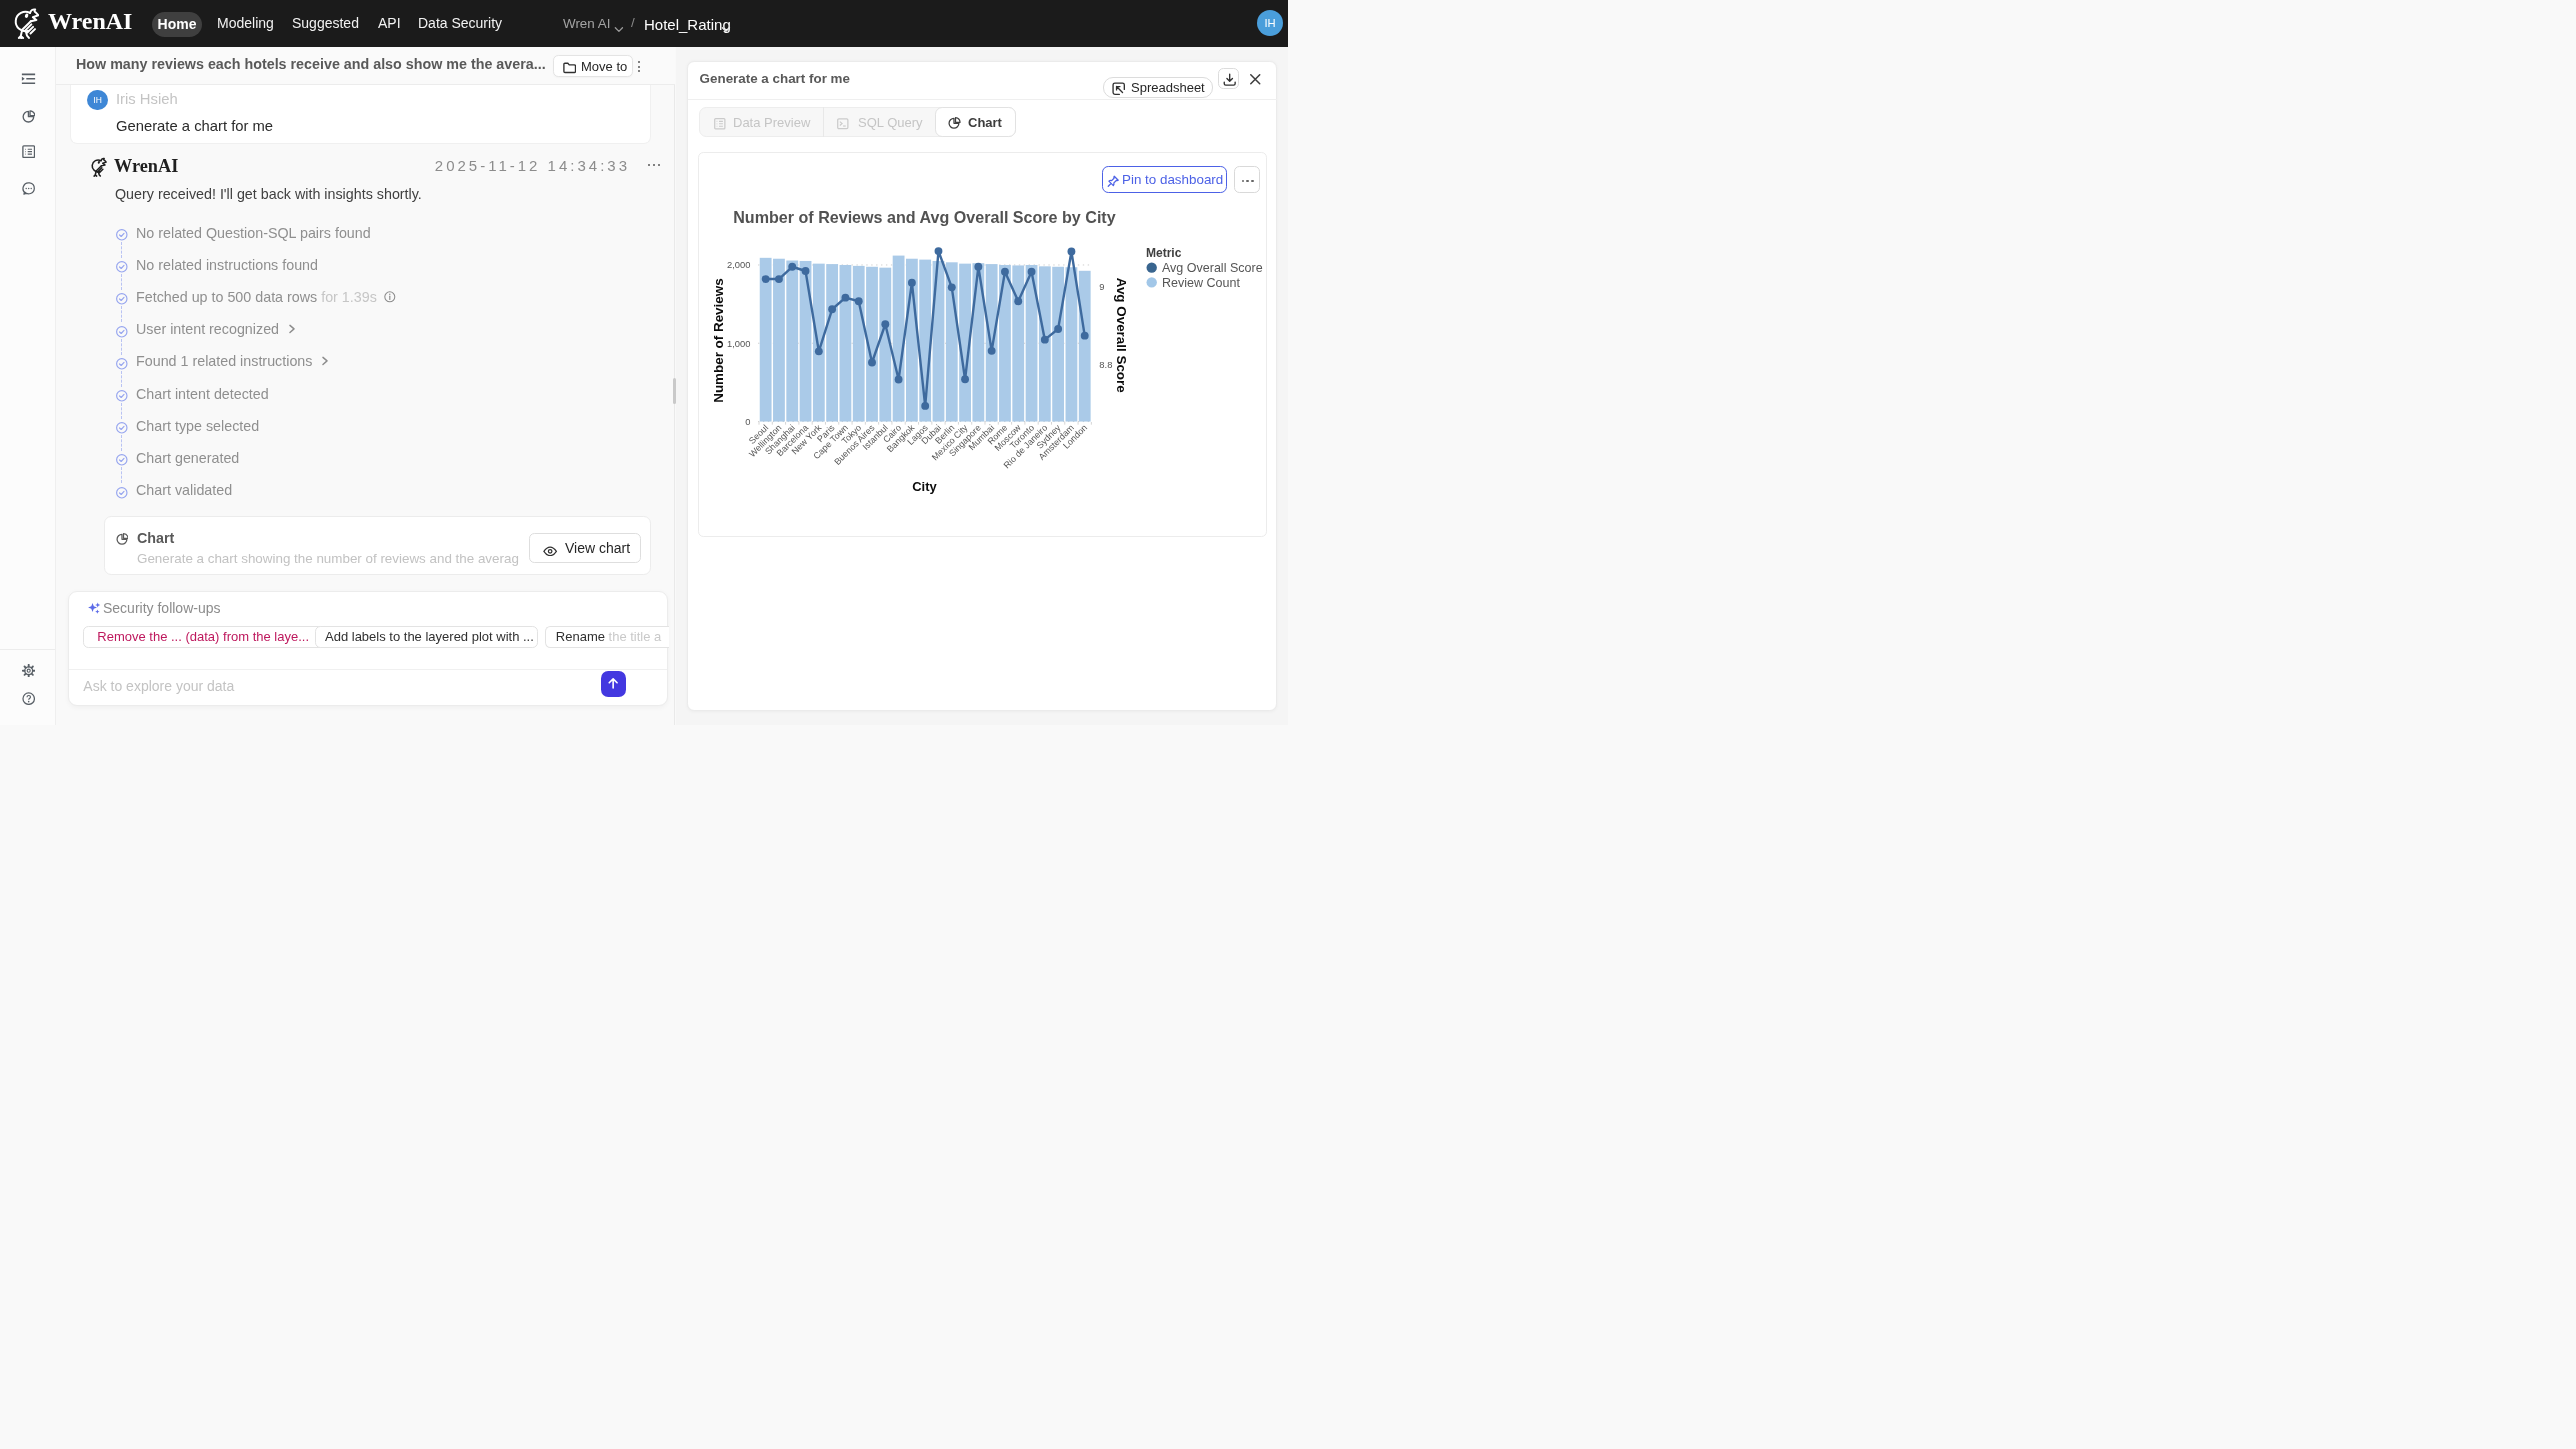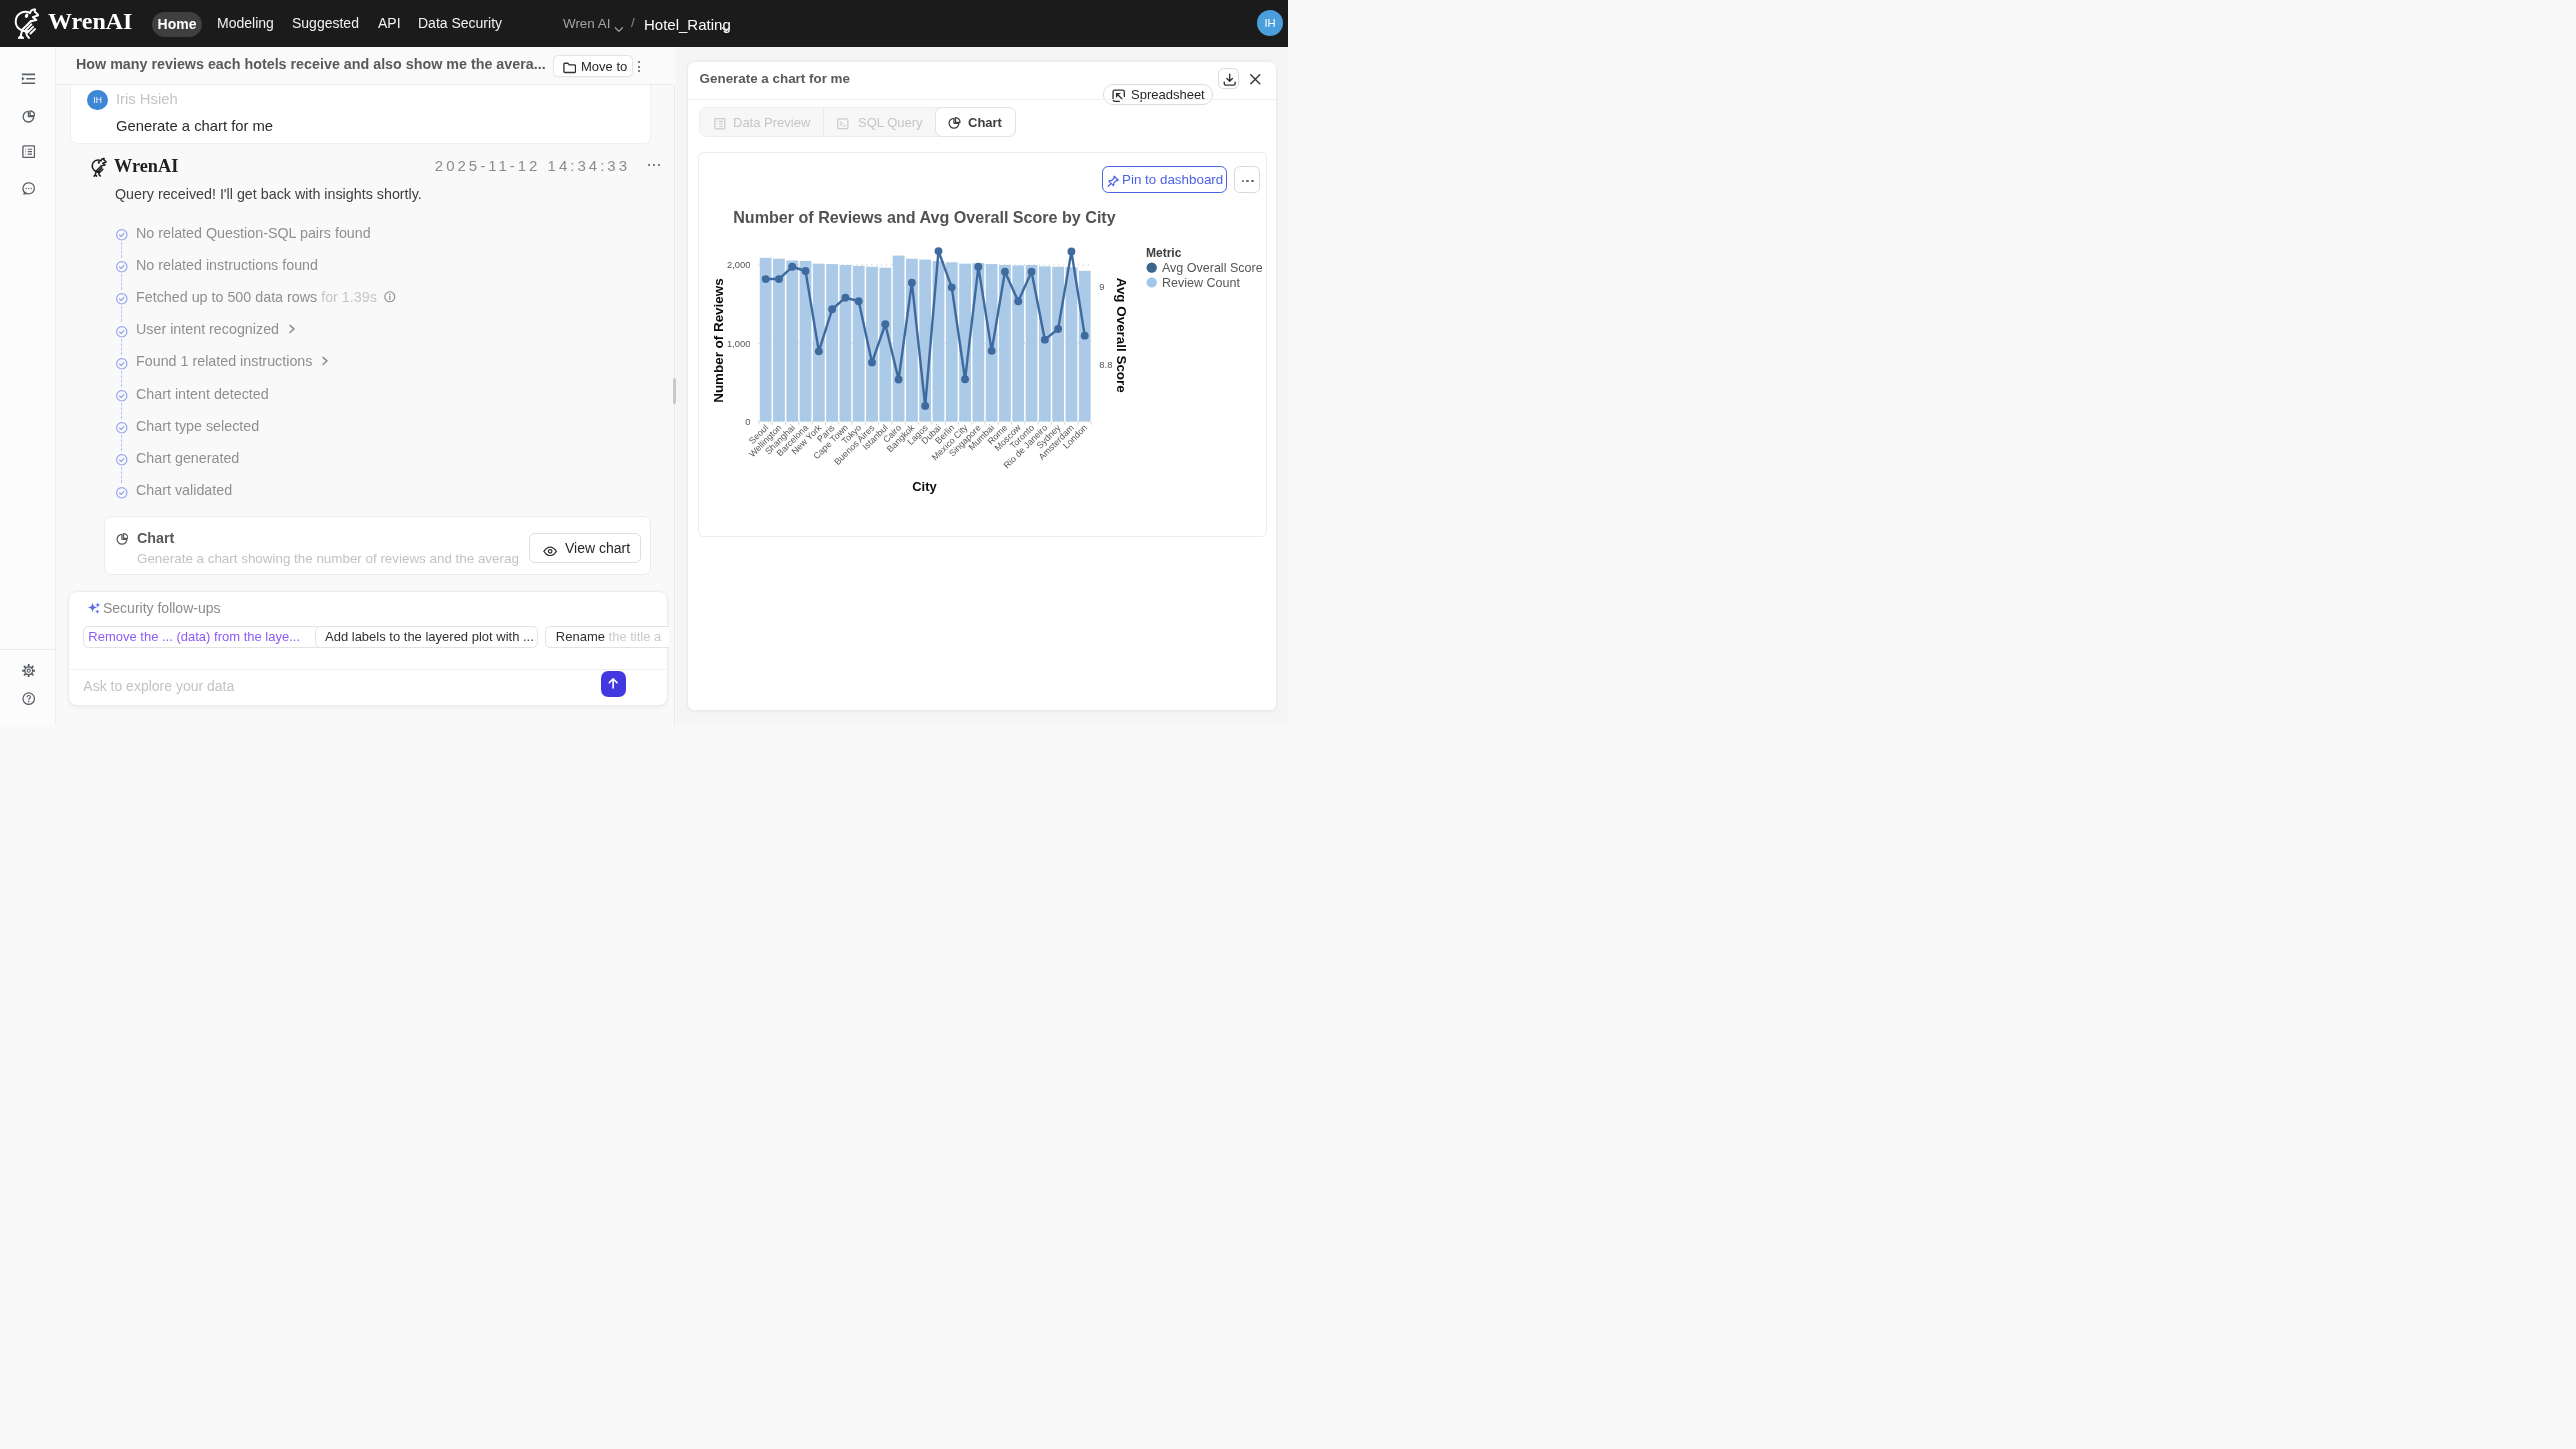--- a/index.html
+++ b/index.html
@@ -191,38 +191,38 @@
   </div>
 </div>
 
 <div class="abs" style="left:68px;top:591px;width:600px;height:115px;background:#fff;border:0.9px solid #ececec;border-radius:9px;box-shadow:0 1.8px 5.4px rgba(0,0,0,0.04)">
   <div class="abs" style="left:18px;top:9px"><svg width="14.3" height="14.3" viewBox="0 0 16 16" style="" fill="none">
         <path d="M6.2 2.2 L7.6 5.8 L11.2 7.2 L7.6 8.6 L6.2 12.2 L4.8 8.6 L1.2 7.2 L4.8 5.8 Z" fill="#5c6be8"></path>
         <path d="M12 1.6 L12.8 3.6 L14.8 4.4 L12.8 5.2 L12 7.2 L11.2 5.2 L9.2 4.4 L11.2 3.6 Z" fill="#5c6be8"></path>
         <path d="M11.6 9.6 L12.3 11.3 L14 12 L12.3 12.7 L11.6 14.4 L10.9 12.7 L9.2 12 L10.9 11.3 Z" fill="#5c6be8"></path>
       </svg></div>
   <div class="abs" style="left:34px;top:8px;font-size:14px;color:#8c8c8c">Security follow-ups</div>
-  <div class="abs" style="left:14.3px;top:34px;width:247px;height:22.4px;background:#fff;border:0.9px solid #e3e3e3;border-radius:5.4px;font-size:13px;color:#8b5cf6;line-height:20.6px;padding-left:4px;white-space:nowrap;overflow:hidden">Remove the ... (data) from the laye...</div>
+  <div class="abs" style="left:14.3px;top:34px;width:247px;height:22.4px;background:#fff;border:0.9px solid #e3e3e3;border-radius:5.4px;font-size:13px;color:#be185d;line-height:20.6px;padding-left:13px;white-space:nowrap;overflow:hidden">Remove the ... (data) from the laye...</div>
   <div class="abs" style="left:246px;top:34px;width:223px;height:22.4px;background:#fff;border:0.9px solid #e3e3e3;border-radius:5.4px;font-size:13px;color:#303030;line-height:20.6px;padding-left:9px;white-space:nowrap;overflow:hidden">Add labels to the layered plot with ...</div>
   <div class="abs" style="left:476px;top:34px;width:124px;height:22.4px;background:#fff;border:0.9px solid #e3e3e3;border-radius:5.4px 0 0 5.4px;border-right:none;font-size:13px;color:#303030;line-height:20.6px;padding-left:9.8px;white-space:nowrap;overflow:hidden">Rename <span style="color:#c9c9c9">the title a</span></div>
   <div class="abs" style="left:0;top:77px;width:598px;border-top:0.9px solid #f0f0f0"></div>
   <div class="abs" style="left:14.3px;top:86px;font-size:14px;color:#c3c3c3">Ask to explore your data</div>
   <div class="abs" style="left:532px;top:79px;width:25px;height:25.5px;background:#4338e0;border-radius:7.2px">
     <span style="position:absolute;left:5.4px;top:5.4px"><svg width="14.3" height="14.3" viewBox="0 0 16 16" style="" fill="none">
           <path d="M8 13.5 V3.5 M3.6 7.6 L8 3.2 L12.4 7.6" stroke="#ffffff" stroke-width="1.8" stroke-linecap="round" stroke-linejoin="round"></path>
         </svg></span>
   </div>
 </div>
 
 <div class="abs" style="left:673px;top:378px;width:2.7px;height:26px;background:#c9c9c9;border-radius:1.8px"></div>
 
 <div class="abs" style="left:676px;top:47px;width:612px;height:678px;background:#f5f5f5"></div>
 <div class="abs" style="left:687px;top:61px;width:590px;height:650px;background:#fff;border:0.9px solid #ebebeb;border-radius:7.2px;box-shadow:0 0.9px 3.6px rgba(0,0,0,0.04)">
   <div class="abs" style="left:11.6px;top:9.4px;font-size:13.4px;font-weight:bold;color:#595959">Generate a chart for me</div>
-  <div class="abs" style="left:415px;top:22px;width:110px;height:21px;border:0.9px solid #dcdcdc;border-radius:10px;background:#fff">
+  <div class="abs" style="left:415px;top:15px;width:110px;height:21px;border:0.9px solid #dcdcdc;border-radius:10px;background:#fff">
     <span style="position:absolute;left:8px;top:3.6px"><svg width="13.4" height="13.4" viewBox="0 0 15 15" style="" fill="none">
           <path d="M8.3 13.8 H3.2 C2 13.8 1.2 13 1.2 11.8 V3.2 C1.2 2 2 1.2 3.2 1.2 H11.8 C13 1.2 13.8 2 13.8 3.2 V8.3" stroke="#303030" stroke-width="1.5" stroke-linecap="round"></path>
           <path d="M5.1 5.1 H8.9 M5.1 5.1 V8.9 M5.1 5.1 L11.8 11.8" stroke="#303030" stroke-width="1.5" stroke-linecap="round" stroke-linejoin="round"></path>
         </svg></span>
     <span style="position:absolute;left:27px;top:2.2px;font-size:13px;color:#262626">Spreadsheet</span>
   </div>
   <div class="abs" style="left:530px;top:6.3px;width:21px;height:21px;border:0.9px solid #dcdcdc;border-radius:5.4px;background:#fff">
     <span style="position:absolute;left:3.6px;top:3.6px"><svg width="13.4" height="13.4" viewBox="0 0 15 15" style="" fill="none">
           <path d="M7.5 1.2 V9 M4.4 6.2 L7.5 9.3 L10.6 6.2" stroke="#303030" stroke-width="1.5" stroke-linecap="round" stroke-linejoin="round"></path>
           <path d="M1.4 10.2 V12 C1.4 12.9 2.1 13.6 3 13.6 H12 C12.9 13.6 13.6 12.9 13.6 12 V10.2" stroke="#303030" stroke-width="1.5" stroke-linecap="round"></path>

